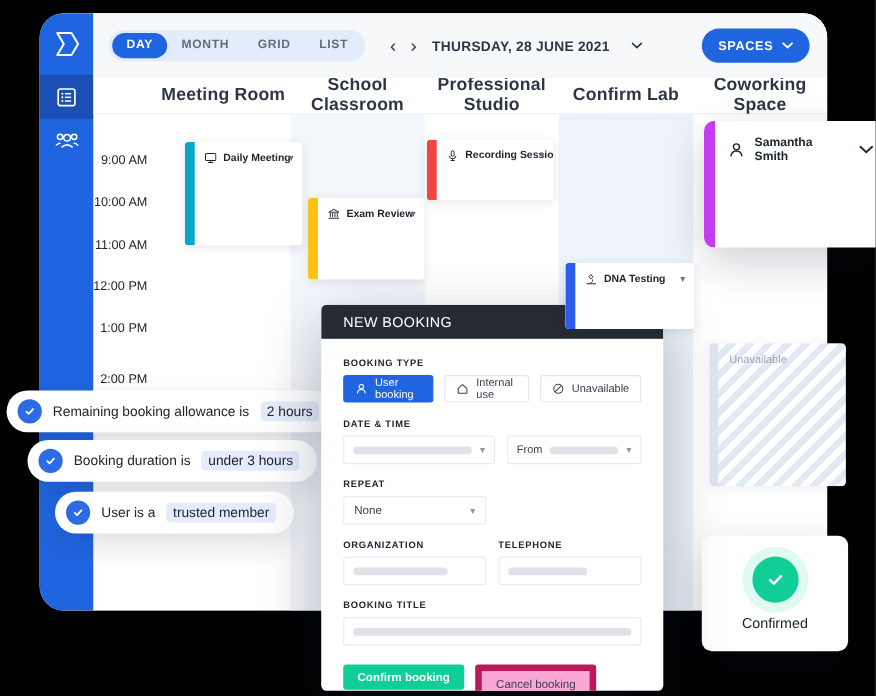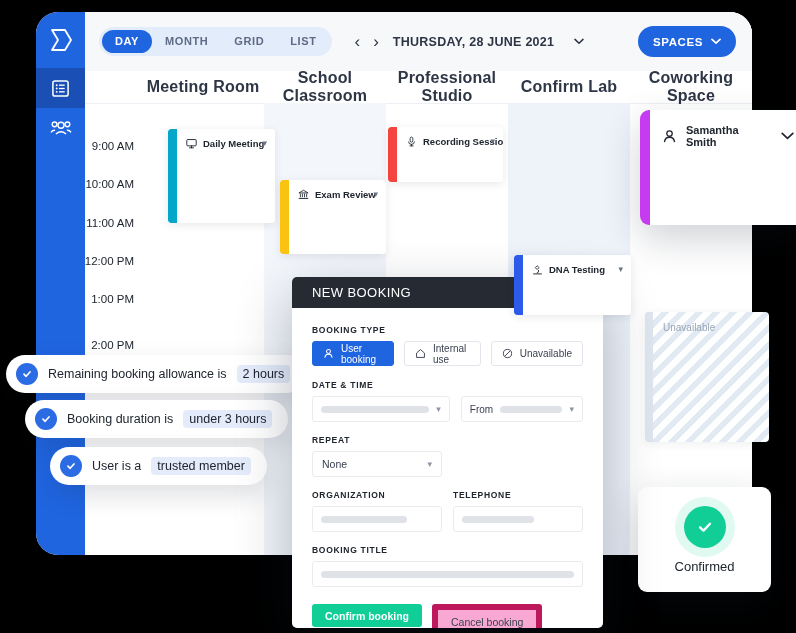--- a/index.html
+++ b/index.html
@@ -271,21 +271,21 @@
                         <path d="M7 10.7 L7 12.6 M5 12.6 L9 12.6" stroke="#20262F" stroke-width="1.1" stroke-linecap="round"></path>
                       </svg>
                     </span>
                     <span>Recording Session</span>
                   </div>
                   <span class="caret">▾</span>
                 </div>
               </div>
             </div>
             <div class="col tint">
-              <div class="ev" style="left:6px;top:152px;width:117px;height:60px;z-index:4">
+              <div class="ev" style="left:6px;top:136px;width:117px;height:60px;z-index:4">
                 <div class="bar" style="background:#2B5BE8"></div>
                 <div class="body">
                   <div class="ttl">
                     <span>
                       <svg width="11" height="11" viewBox="0 0 14 14">
                         <path d="M6.5 2.2 L9 4.6 L6.6 7 L4.2 4.6 Z" fill="none" stroke="#20262F" stroke-width="1.1" stroke-linejoin="round"></path>
                         <path d="M8.2 7.6 A3 3 0 0 1 6 11.6" fill="none" stroke="#20262F" stroke-width="1.1"></path>
                         <path d="M2 12.6 L12 12.6" stroke="#20262F" stroke-width="1.2" stroke-linecap="round"></path>
                       </svg>
                     </span>

